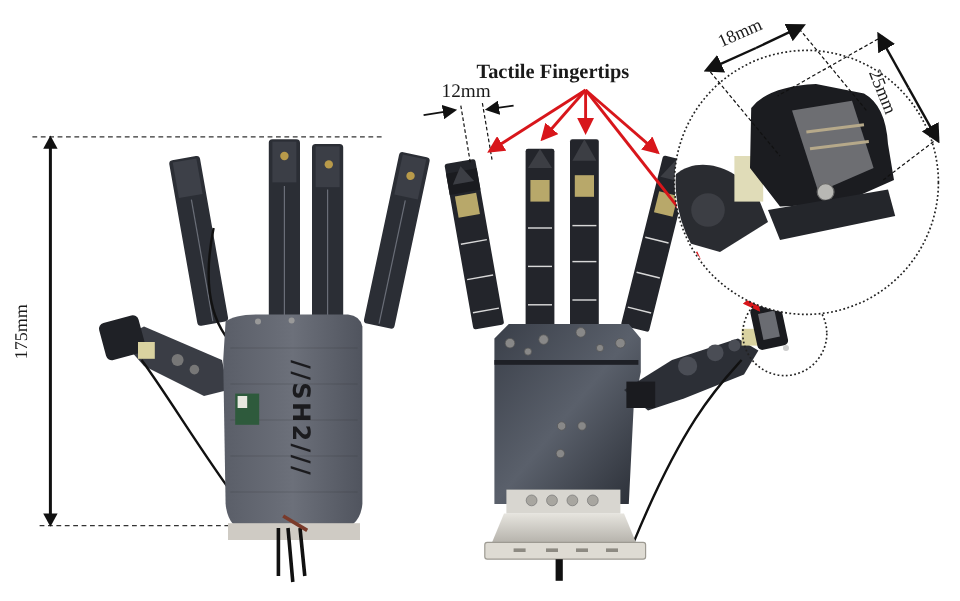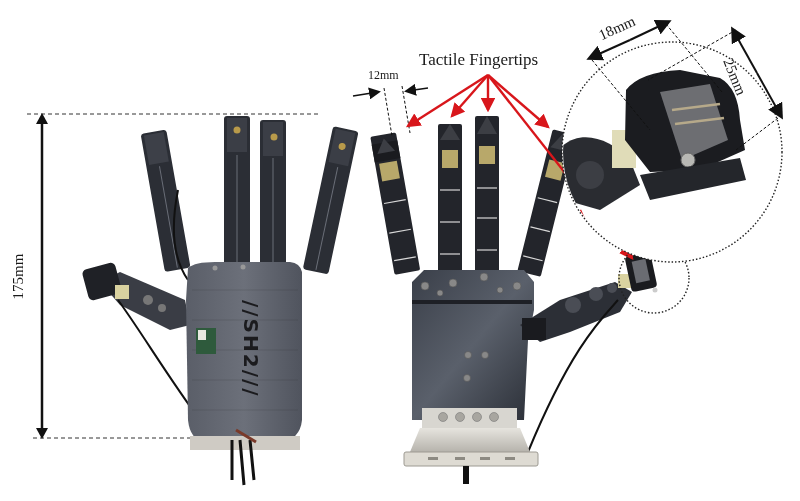--- a/index.html
+++ b/index.html
@@ -1,20 +1,20 @@
 <!DOCTYPE html>
 <html><head>
 <meta charset="utf-8">
 <style>
   html, body { margin:0; padding:0; background:#ffffff; }
   body { width:800px; height:501px; position:relative; overflow:hidden; font-family:"Liberation Serif", "DejaVu Serif", serif; }
   #stage { position:absolute; left:0; top:0; width:800px; height:501px; }
   .label { position:absolute; color:#1a1a1a; font-family:"Liberation Serif", "DejaVu Serif", serif; white-space:nowrap; }
-  .title-label { font-size:17px; left:419px; top:50px; }
-  .lbl-12 { font-size:12px; left:368px; top:68px; }
+  .title-label { font-size:17px; left:397px; top:50px;font-weight:bold; }
+  .lbl-12 { font-size:16px; left:368px; top:68px; }
   .lbl-175 { font-size:15px; left:-4px; top:268px; transform:rotate(-90deg); transform-origin:center; }
   .lbl-18 { font-size:15px; left:598px; top:20px; transform:rotate(-24deg); }
   .lbl-25 { font-size:15px; left:735px; top:56px; transform:rotate(68deg); transform-origin:left top; }
 </style>
 </head>
 <body>
 
 <div id="stage">
 <svg width="800" height="501" viewBox="0 0 800 501" xmlns="http://www.w3.org/2000/svg">
   <defs>

